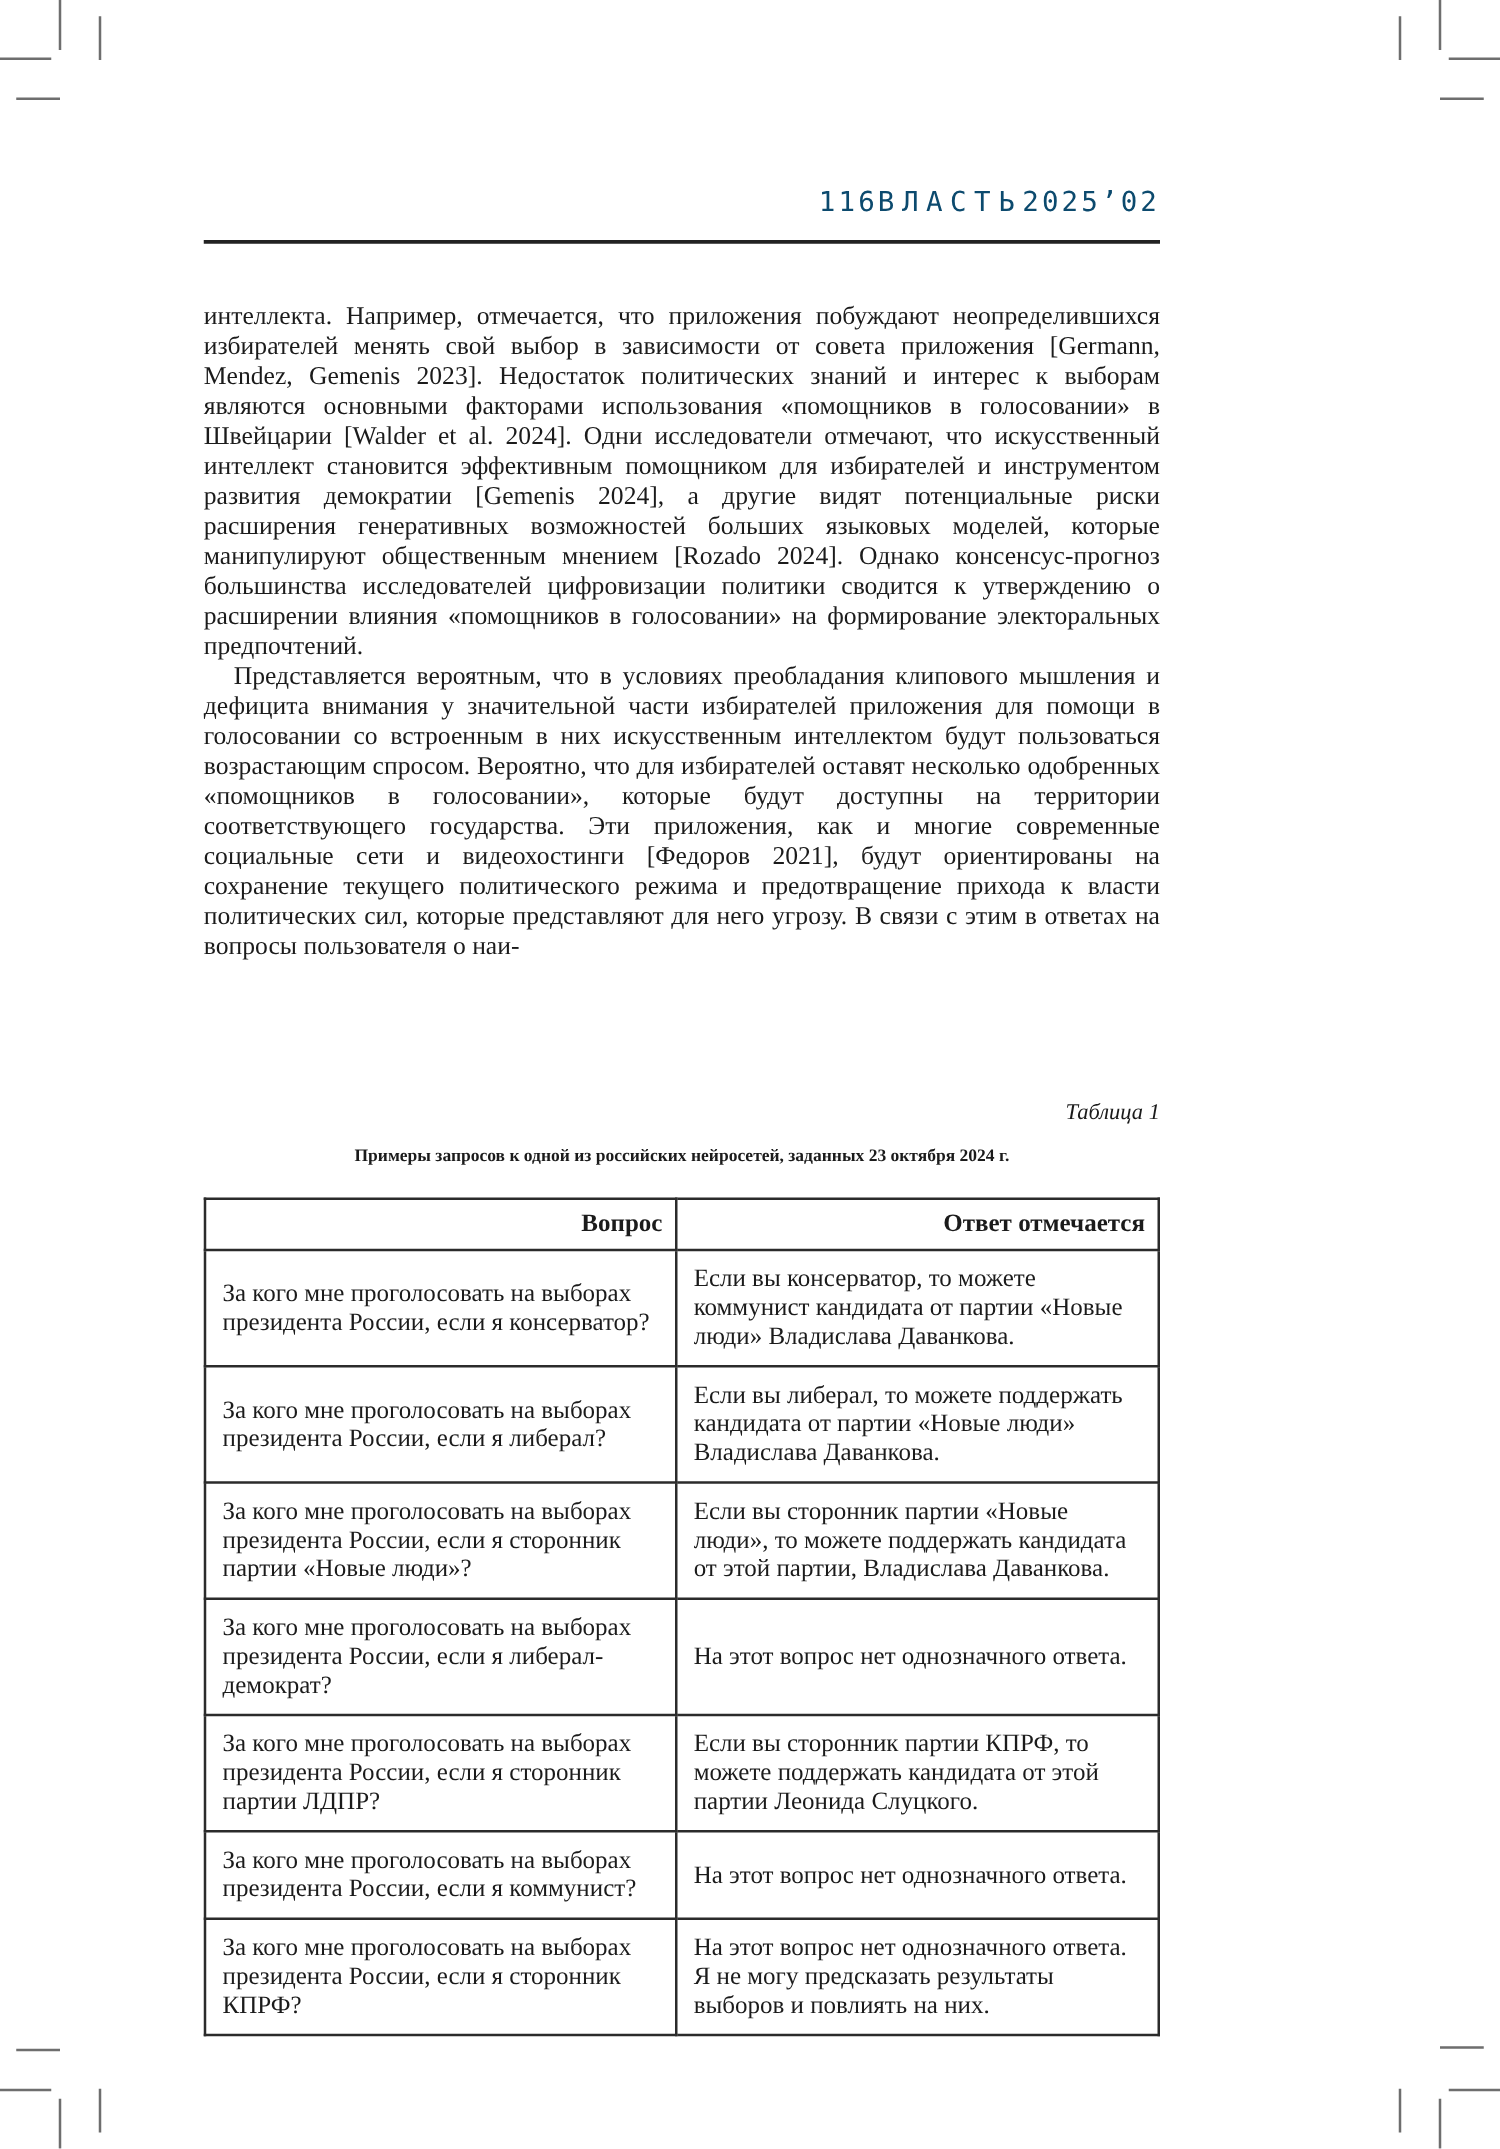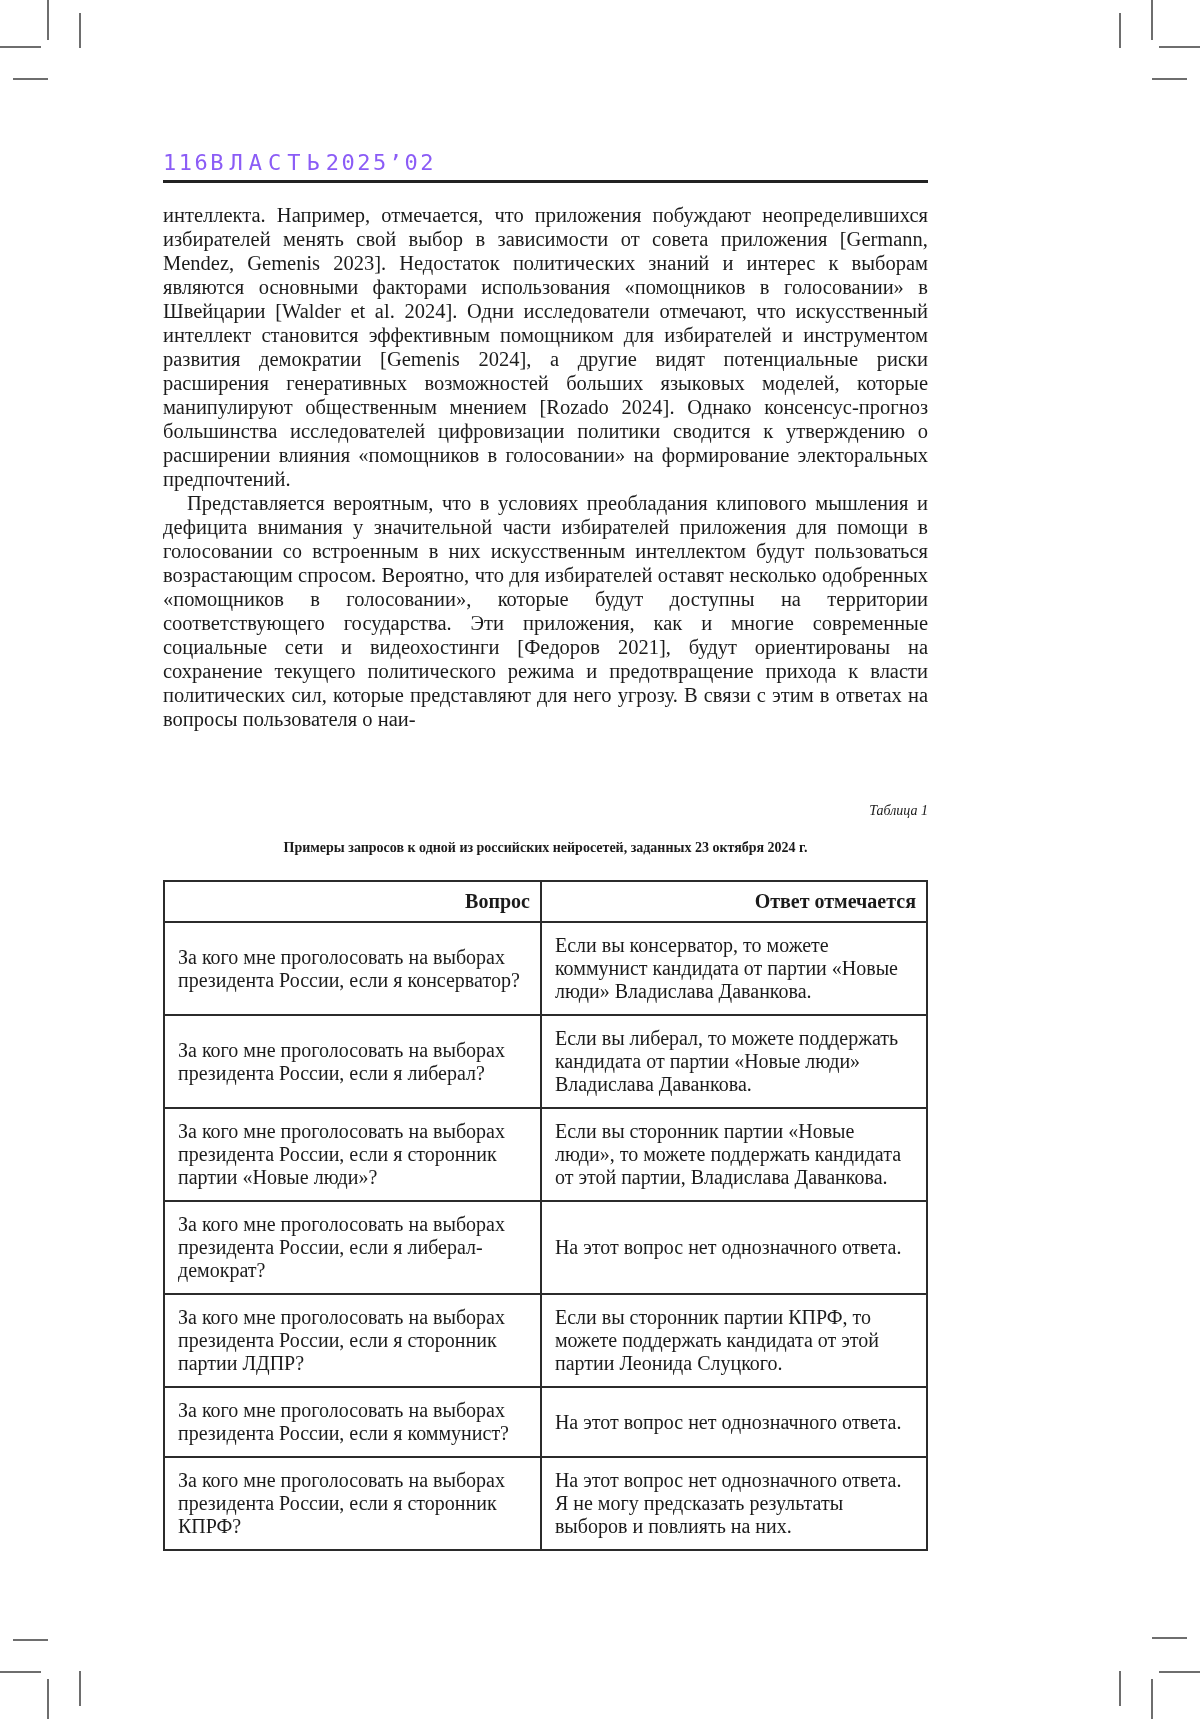--- a/index.html
+++ b/index.html
@@ -32,46 +32,46 @@
 
   
   .content{
     position:absolute;
     left:163px;top:0;
     width:765px;
   }
   .running-header{
     margin-top:134px;
     display:flex;
-    justify-content:flex-start;
+    justify-content:flex-end;
     align-items:baseline;
     font-family:"DejaVu Sans Mono", monospace;
     font-size:22px;
     letter-spacing:2.5px;
-    color:#8b5cf6;
-    padding-bottom:5px;
+    color:#0c4a6e;
+    padding-bottom:17px;
     border-bottom:3px solid #222222;
   }
   .running-header .journal{letter-spacing:6px;margin-top:16px;}
 
   .body-text p{
     margin:0;
     font-size:20.5px;
     line-height:24px;
     text-align:justify;
     color:#1b1b1b;
   }
-  .body-text p.first{margin-top:20px;}
+  .body-text p.first{margin-top:46px;}
   .body-text p.indent{text-indent:24px;}
 
   .table-caption{
-    margin-top:68px;
+    margin-top:108px;
     text-align:right;
     font-style:italic;
-    font-size:14px;
+    font-size:18px;
     line-height:24px;
   }
   .table-title{
     margin-top:13px;
     text-align:center;
     font-weight:bold;
     font-size:14px;
     line-height:24px;
   }
   table.qa{

